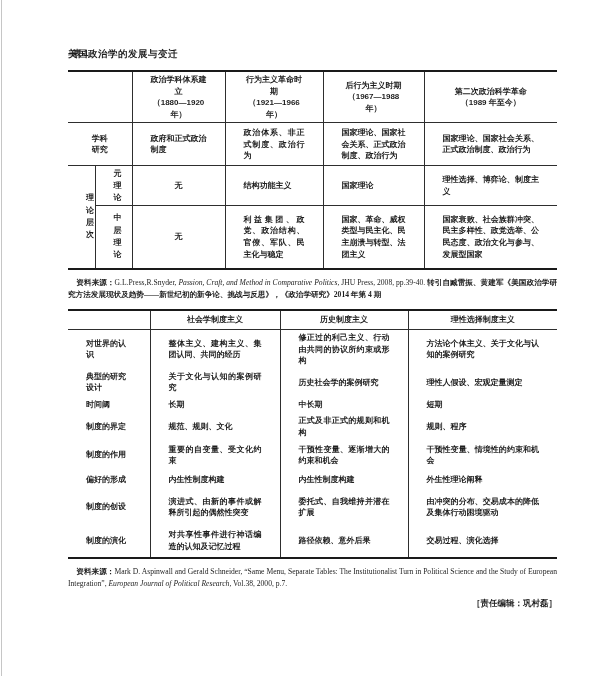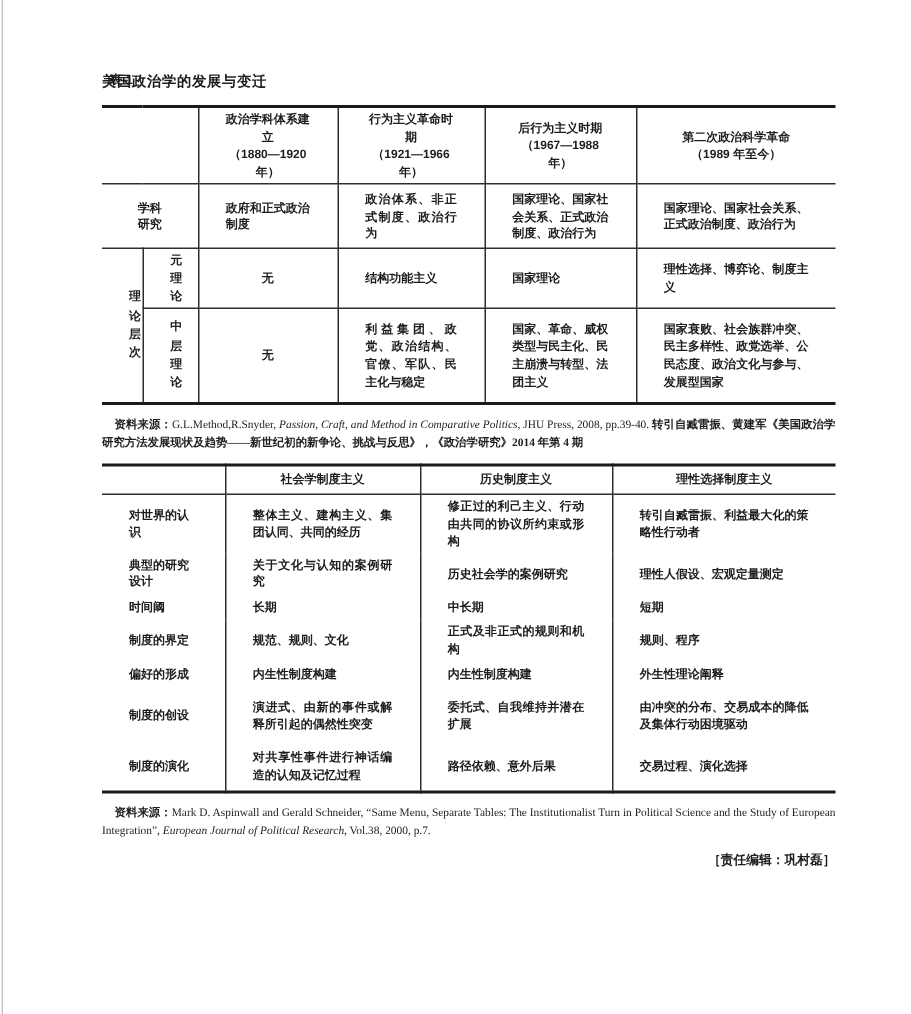--- a/index.html
+++ b/index.html
@@ -125,61 +125,67 @@
     <tr class="t1-mid">
       <td class="vr center"><span class="vert-label">中层理论</span></td>
       <td class="vr center">无</td>
       <td class="vr just">利益集团、政党、政治结构、官僚、军队、民主化与稳定</td>
       <td class="vr just">国家、革命、威权类型与民主化、民主崩溃与转型、法团主义</td>
       <td class="just">国家衰败、社会族群冲突、民主多样性、政党选举、公民态度、政治文化与参与、发展型国家</td>
     </tr>
   </tbody>
     </table>
 
-  <p class="note"><span>资料来源：</span><span class="en">G.L.Method,R.Snyder, </span><span class="it">Passion, Craft, and Method in Comparative Politics</span><span class="en">, JHU Press, 2008, pp.39-40. </span><span>转引自臧雷振、黄建军《美国政治学研究方法发展现状及趋势——新世纪初的新争论、挑战与反思》，《政治学研究》2014 年第 4 期</span></p>
+  <p class="note"><span>资料来源：</span><span class="en">G.L.Press,R.Snyder, </span><span class="it">Passion, Craft, and Method in Comparative Politics</span><span class="en">, JHU Press, 2008, pp.39-40. </span><span>转引自臧雷振、黄建军《美国政治学研究方法发展现状及趋势——新世纪初的新争论、挑战与反思》，《政治学研究》2014 年第 4 期</span></p>
 
 
   <table>
     <colgroup>
       <col style="width:82px">
         <col style="width:130px">
       <col style="width:128px">
         <col style="width:149px">
     </colgroup>
     <tbody>
         <tr class="t2-head hr">
       <td class="vr"></td>
       <td class="vr center">社会学制度主义</td>
       <td class="vr center">历史制度主义</td>
       <td class="center">理性选择制度主义</td>
     </tr>
     <tr class="t2-r0">
       <td class="vr">对世界的认识</td>
       <td class="vr just">整体主义、建构主义、集团认同、共同的经历</td>
       <td class="vr just">修正过的利己主义、行动由共同的协议所约束或形构</td>
-      <td class="just">转引自臧雷振、利益最大化的策略性行动者</td>
+      <td class="just">方法论个体主义、关于文化与认知的案例研究</td>
     </tr>
     <tr class="t2-r1">
       <td class="vr">典型的研究设计</td>
       <td class="vr just">关于文化与认知的案例研究</td>
       <td class="vr just">历史社会学的案例研究</td>
       <td class="just">理性人假设、宏观定量测定</td>
     </tr>
     <tr class="t2-r2">
       <td class="vr">时间阈</td>
       <td class="vr just">长期</td>
       <td class="vr just">中长期</td>
       <td class="just">短期</td>
     </tr>
     <tr class="t2-r3">
       <td class="vr">制度的界定</td>
       <td class="vr just">规范、规则、文化</td>
       <td class="vr just">正式及非正式的规则和机构</td>
       <td class="just">规则、程序</td>
     </tr>
+    <tr class="t2-r4">
+      <td class="vr">制度的作用</td>
+      <td class="vr just">重要的自变量、受文化约束</td>
+      <td class="vr just">干预性变量、逐渐增大的约束和机会</td>
+      <td class="just">干预性变量、情境性的约束和机会</td>
+    </tr>
     <tr class="t2-r5">
       <td class="vr">偏好的形成</td>
       <td class="vr just">内生性制度构建</td>
       <td class="vr just">内生性制度构建</td>
       <td class="just">外生性理论阐释</td>
     </tr>
     <tr class="t2-r6">
       <td class="vr">制度的创设</td>
       <td class="vr just">演进式、由新的事件或解释所引起的偶然性突变</td>
       <td class="vr just">委托式、自我维持并潜在扩展</td>

